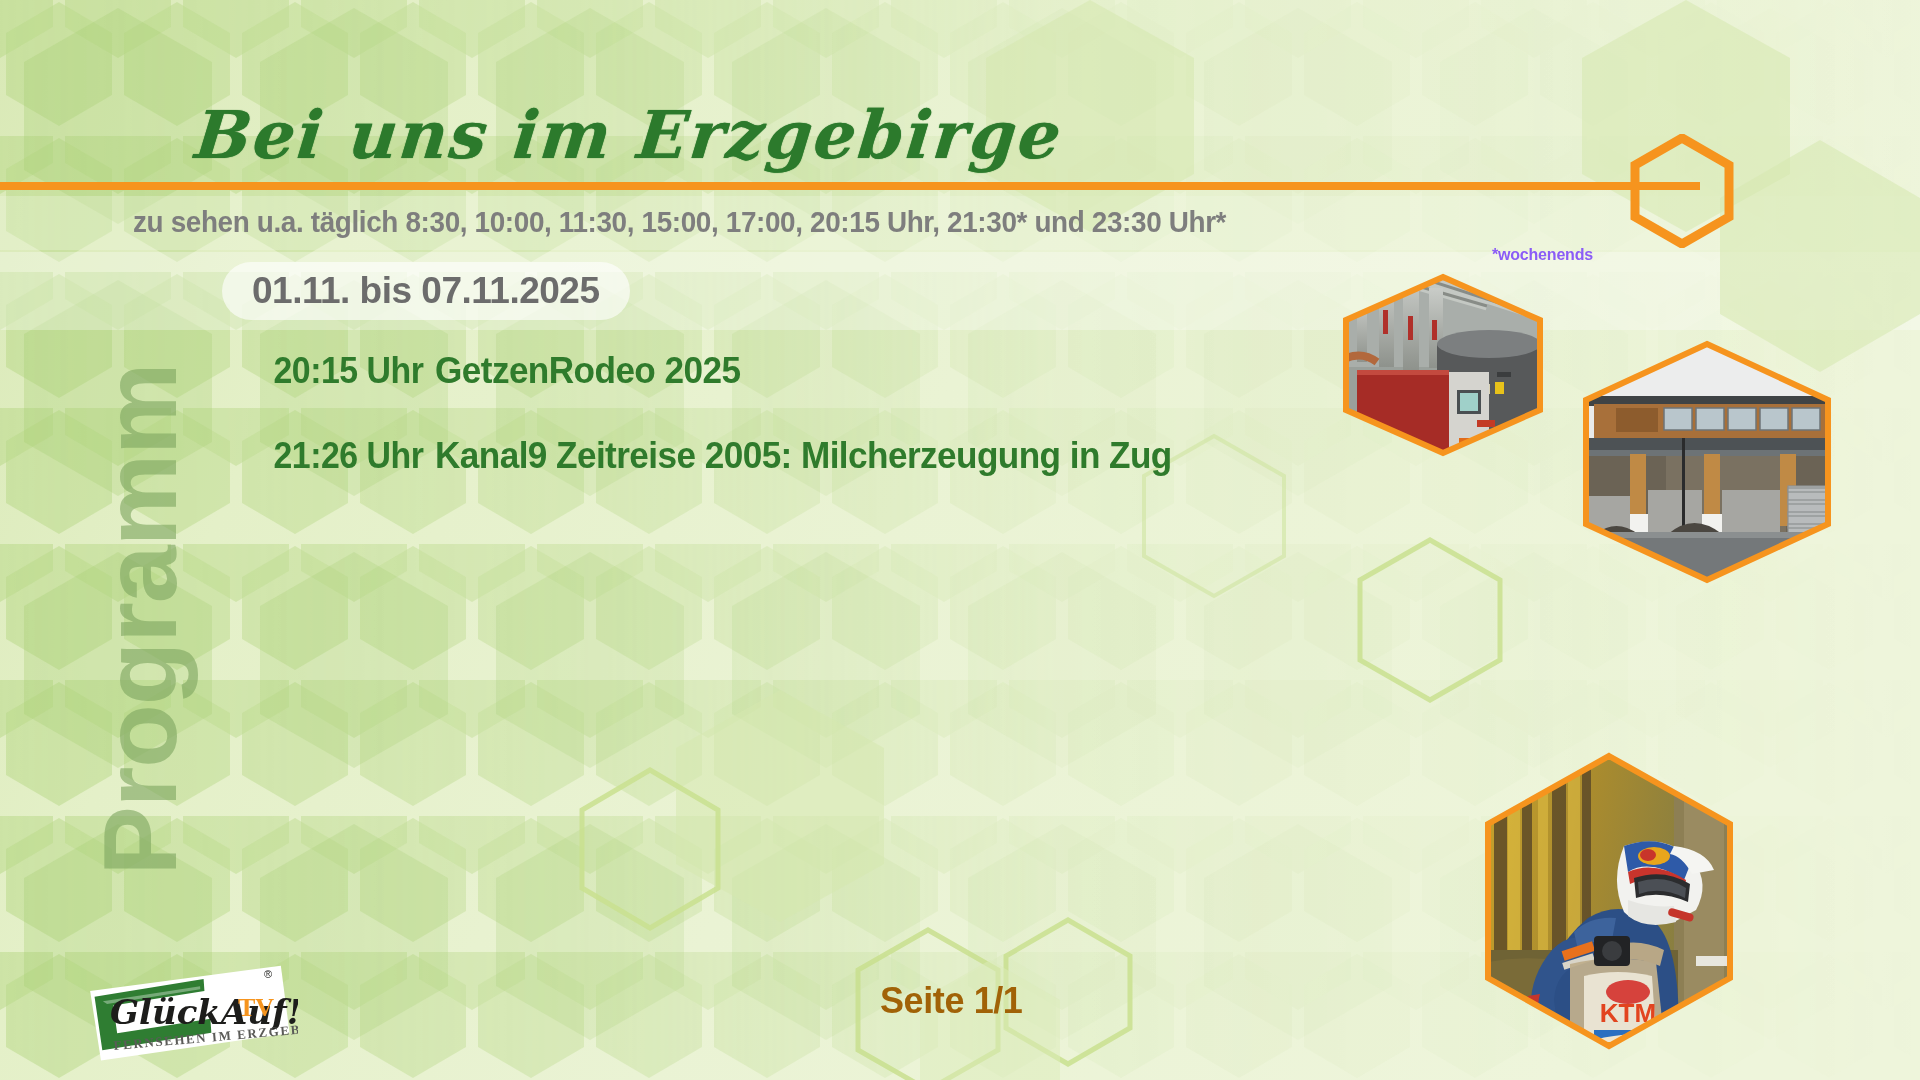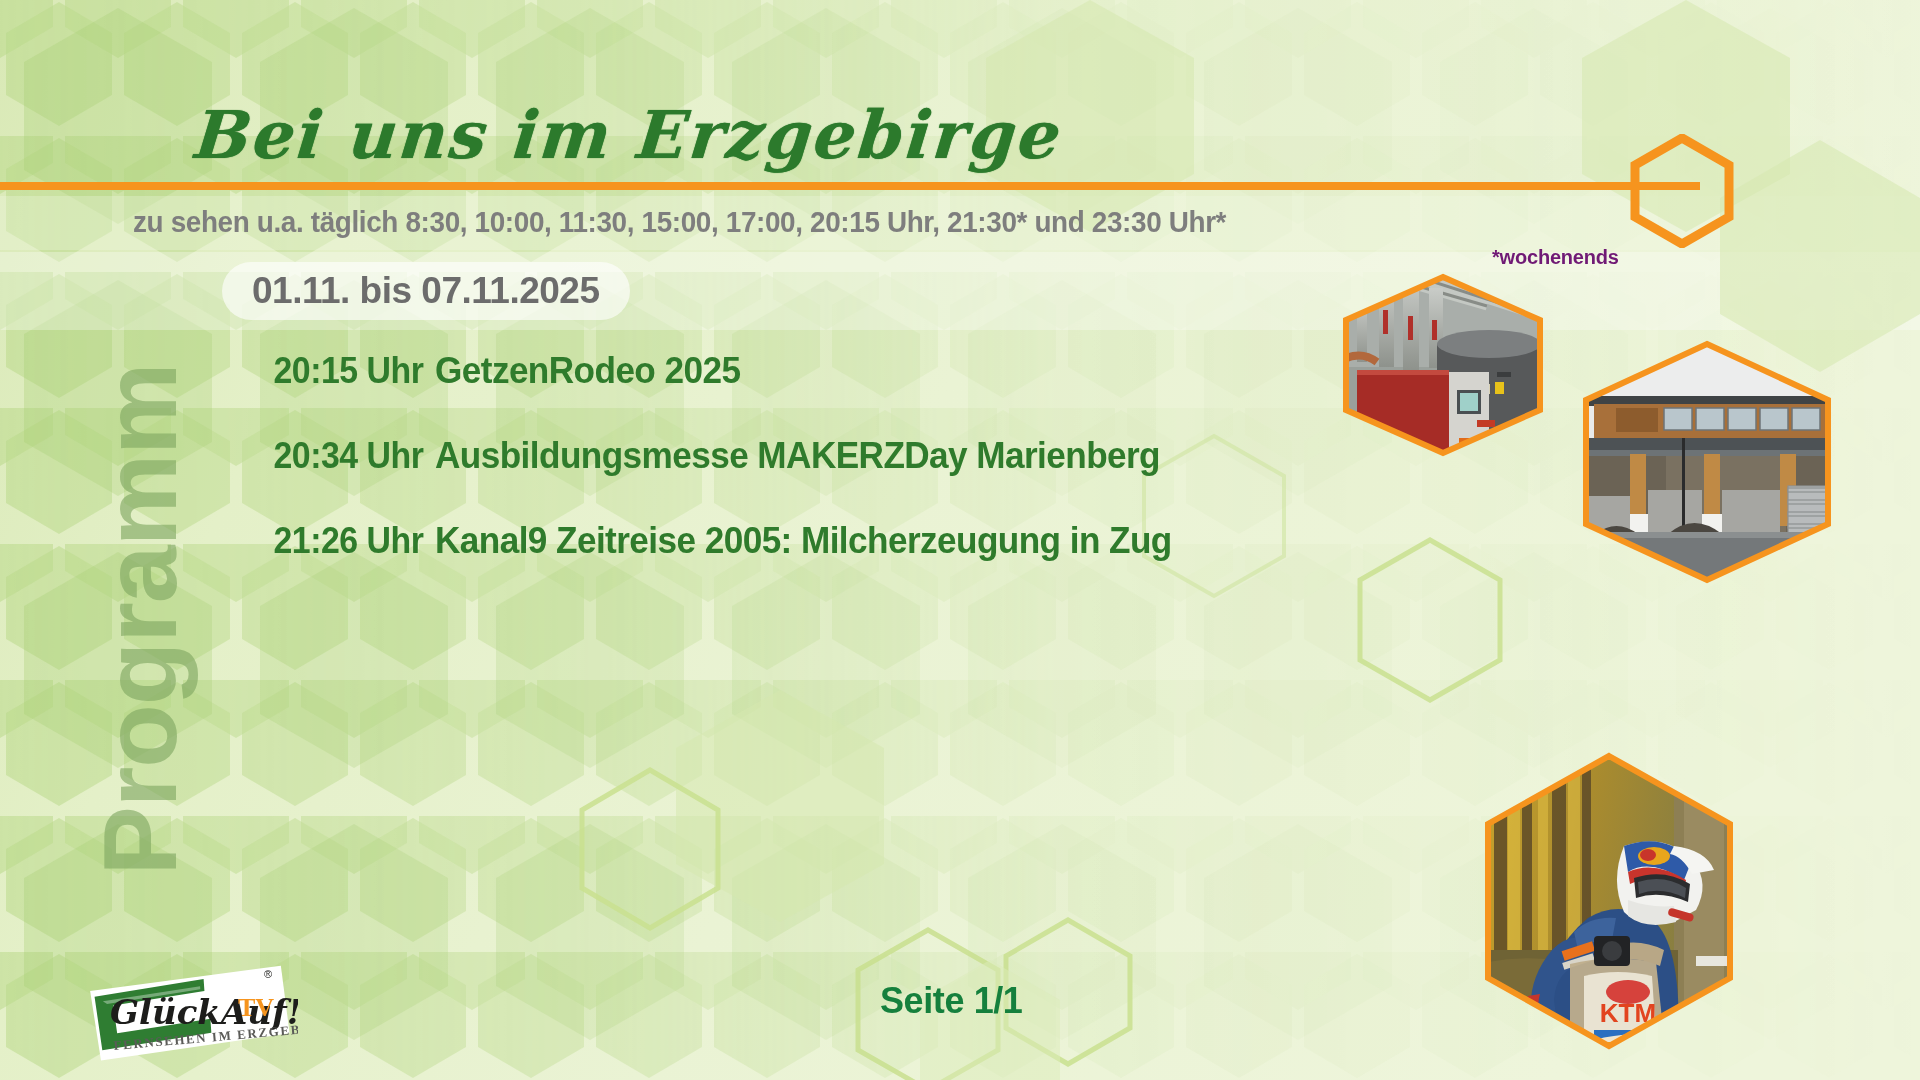--- a/index.html
+++ b/index.html
@@ -35,21 +35,21 @@
   
   .subtitle {
     position:absolute; left:133px; top:205px; z-index:6;
     font-size:30px; font-weight:bold; color:#7E7E7E;
     letter-spacing:-0.4px;
     transform:scaleX(0.93); transform-origin:left center;
     white-space:nowrap;
   }
   .footnote {
     position:absolute; left:1492px; top:246px; z-index:6;
-    font-size:20px; font-weight:bold; color:#701a75;
+    font-size:16px; font-weight:bold; color:#8b5cf6;
     letter-spacing:-0.2px; white-space:nowrap;
   }
 
   
   .date-badge {
     position:absolute; left:222px; top:262px; z-index:6;
     height:58px; padding:0 30px;
     display:flex; align-items:center;
     background:rgba(255,255,255,0.62);
     border-radius:29px;
@@ -83,21 +83,21 @@
   .row .evt {
     font-size:37px; font-weight:bold; color:#2F7B2C;
     letter-spacing:-0.6px;
     transform:scaleX(0.95); transform-origin:left center;
     white-space:nowrap;
   }
 
   
   .page-ind {
     position:absolute; left:880px; top:980px; z-index:6;
-    font-size:36px; font-weight:bold; color:#15803d;
+    font-size:36px; font-weight:bold; color:#a16207;
     letter-spacing:-0.4px;
   }
 
   
   .logo {
     position:absolute; left:86px; top:962px; z-index:8;
     width:212px; height:104px;
   }
 
   
@@ -185,24 +185,20 @@
 </div>
 
 <div class="programm-vert">Programm</div>
 
 <div class="list">
   <div class="row">
     <div class="time">20:15 Uhr</div>
     <div class="evt">GetzenRodeo 2025</div>
   </div>
   <div class="row">
-    <div class="time">20:34 Uhr</div>
-    <div class="evt">Ausbildungsmesse MAKERZDay Marienberg</div>
-  </div>
-  <div class="row">
     <div class="time">21:26 Uhr</div>
     <div class="evt">Kanal9 Zeitreise 2005: Milcherzeugung in Zug</div>
   </div>
 </div>
 
 <div class="page-ind">Seite 1/1</div>
 
 <svg class="hexphoto hex-a" viewBox="0 0 212 186">
   <defs>
     <clipPath id="cpA">

